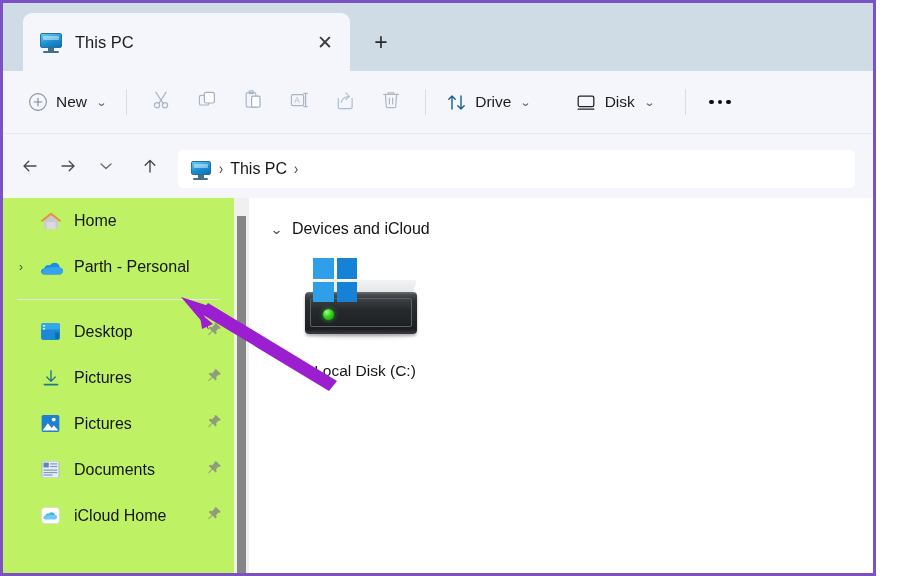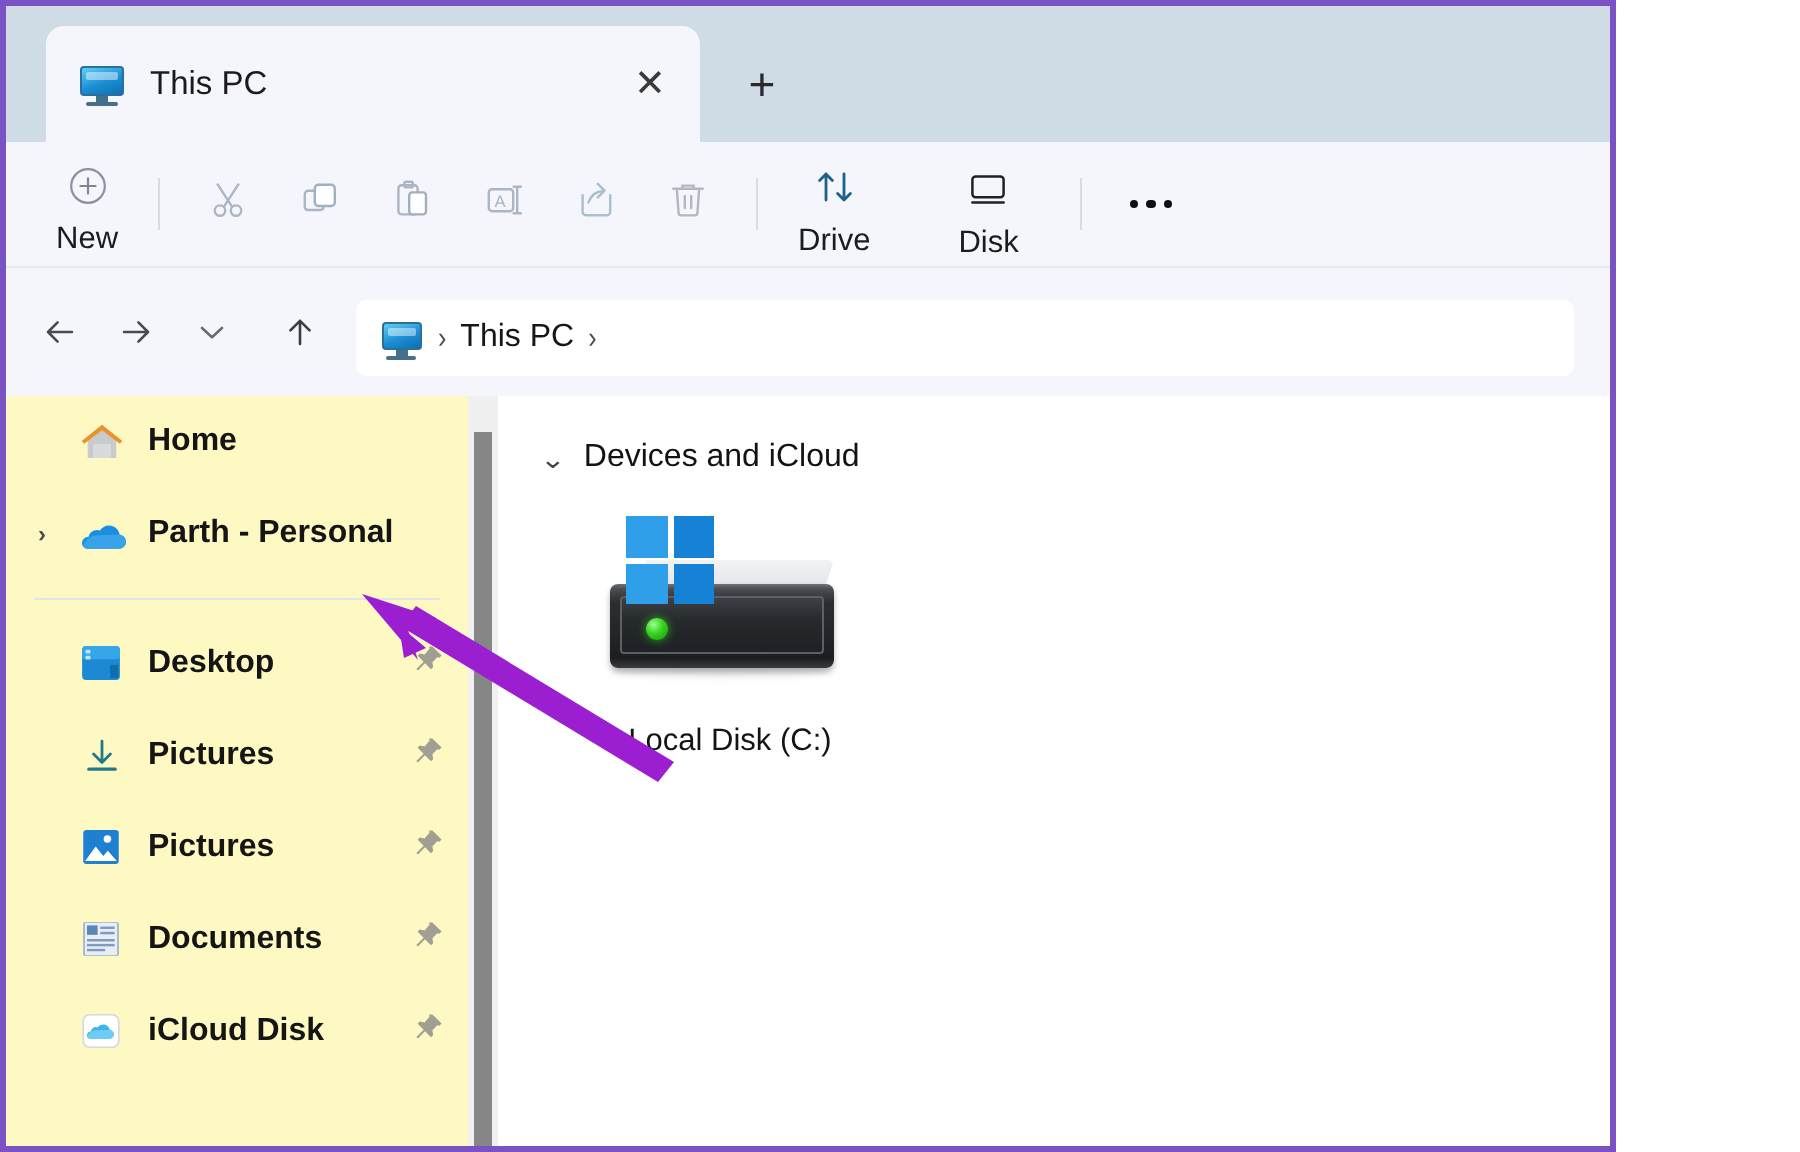--- a/index.html
+++ b/index.html
@@ -4,21 +4,21 @@
 <style>
   * { box-sizing: border-box; margin: 0; padding: 0; }
   html, body {
     width: 900px; height: 576px;
     font-family: "Liberation Sans", sans-serif;
     overflow: hidden;
     background: #ffffff;
   }
   #frame {
     position: relative;
-    width: 808px; height: 576px;
+    width: 876px; height: 576px;
     border: 3px solid #7b52c4;
     background: #ffffff;
     overflow: hidden;
   }
 
   
   .tabbar {
     position: absolute; left: 0; top: 0; right: 0; height: 68px;
     background: #cfdce6;
     display: flex; align-items: flex-end;
@@ -68,21 +68,21 @@
   
   .toolbar {
     position: absolute; left: 0; top: 68px; right: 0; height: 63px;
     background: #f4f6fc;
     display: flex; align-items: center;
     padding-left: 16px;
     border-bottom: 1px solid #e6e9f2;
   }
   .tb-btn {
     height: 38px; display: flex; align-items: center; gap: 8px;
-    padding: 0 9px; border-radius: 5px; color: #1c1c1c; font-size: 15.5px; flex-direction: column;
+    padding: 0 9px; border-radius: 5px; color: #1c1c1c; font-size: 15.5px;
   }
   .tb-icon { display: flex; align-items: center; justify-content: center; }
   .chev {
     font-size: 11px; color: #5a5a5a; margin-left: 2px;
     transform: scaleX(1.25);
   }
   .tb-sep { width: 1px; height: 26px; background: #d9dce6; margin: 0 11px; }
   .tb-iconbtn {
     width: 46px; height: 40px; display: flex; align-items: center; justify-content: center;
     border-radius: 5px;
@@ -106,21 +106,21 @@
     position: absolute; left: 175px; top: 147px; right: 18px; height: 38px;
     background: #ffffff; border-radius: 5px;
     display: flex; align-items: center; padding: 0 12px; gap: 7px;
   }
   .crumb-sep { color: #4c4c4c; font-size: 12.5px; transform: scaleY(1.25); }
   .crumb-text { font-size: 16px; color: #161616; }
 
   
   .sidebar {
     position: absolute; left: 0; top: 195px; width: 231px; bottom: 0;
-    background: #fef9c3; overflow: hidden; font-weight: bold;
+    background: #bef264; overflow: hidden;
   }
   .sb-item {
     position: relative; height: 46px; display: flex; align-items: center;
     padding-left: 36px; padding-right: 12px;
   }
   .sb-expander {
     position: absolute; left: 10px; top: 50%; transform: translateY(-50%);
     width: 16px; height: 16px; display: flex; align-items: center; justify-content: center;
     color: #4d4d4d; font-size: 12px;
   }
@@ -455,21 +455,21 @@
     </div>
 
     <div class="sb-item">
       <span class="sb-icon">
         <svg class="ic-sq" viewBox="0 0 20 18">
           <rect x="0.6" y="0.4" width="18.8" height="17.2" rx="3.4" fill="#ffffff" stroke="#d5d8dd" stroke-width="0.9"></rect>
           <path d="M6 13.1h8.3c1.4 0 2.5-1 2.5-2.3 0-1.2-.9-2.2-2.1-2.3-.2-1.7-1.7-3-3.5-3-1.2 0-2.3.6-3 1.6a2.4 2.4 0 00-.9-.2c-1.3 0-2.4 1-2.6 2.2C3.5 9.2 2.6 10.1 2.6 11.2c0 1.1.9 1.9 2 1.9z" fill="#3fb3ed"></path>
           <path d="M4.2 13.1h10.1c1.4 0 2.5-1 2.5-2.3 0-1.2-.9-2.2-2.1-2.3-1-.1-8 0-9 .4-1.6.6-2.8 2-3 3.4.3.5.9.8 1.5.8z" fill="#6ecbf5"></path>
         </svg>
       </span>
-      <span class="sb-label">iCloud Disk</span>
+      <span class="sb-label">iCloud Home</span>
       <span class="sb-pin">
         <svg width="16" height="16" viewBox="0 0 16 16" fill="#7d7d83">
           <path d="M10.2 1.2l4.6 4.6-1.1 1.1-1-.3-2.5 2.5.4 2.4-1.1 1.1-3-3-3.6 3.6-.7-.7 3.6-3.6-3-3 1.1-1.1 2.4.4L8.8 2.3l-.3-1z"></path>
         </svg>
       </span>
     </div>
   </div>
 
   <div class="sb-scroll">
     <div class="sb-thumb"></div>

